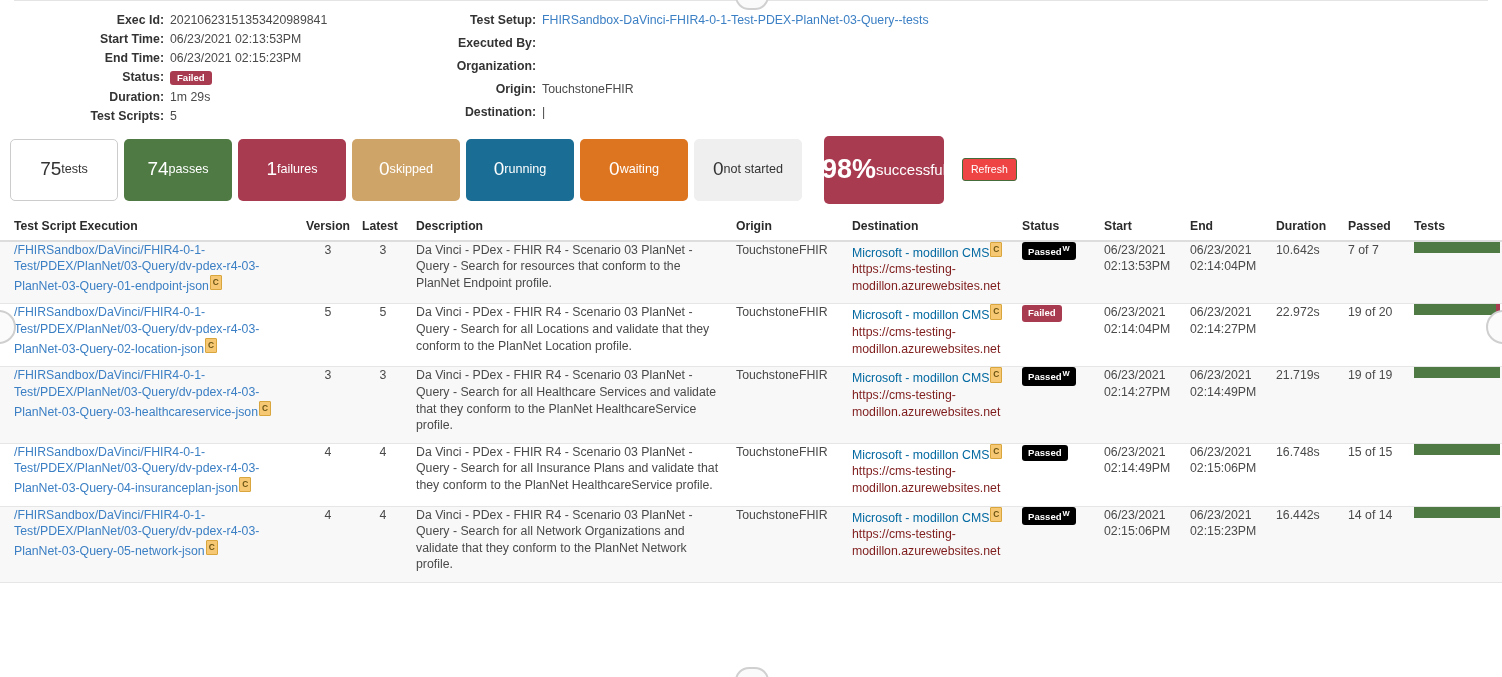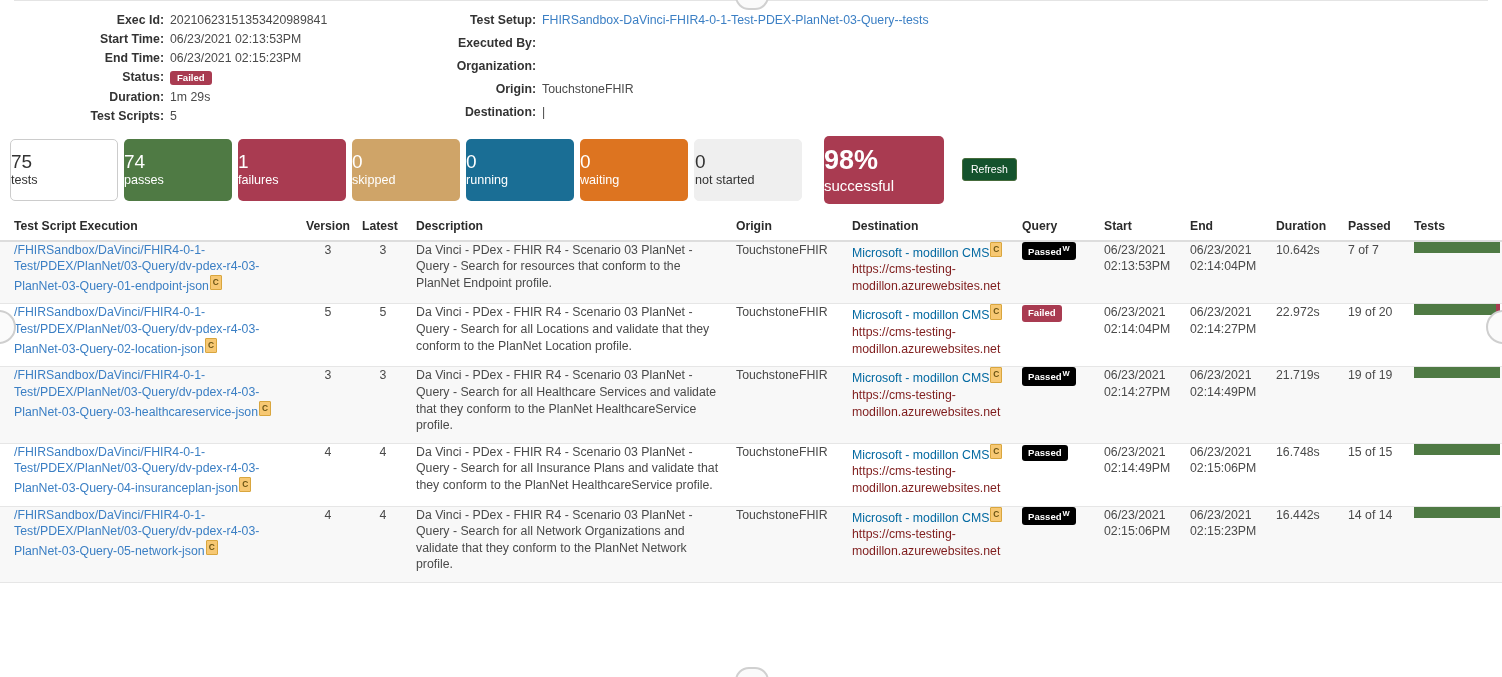--- a/index.html
+++ b/index.html
@@ -63,34 +63,34 @@
     border-radius: 3px; line-height: 1;
   }
 
   
   .stats {
     display: flex; align-items: center;
     padding: 4px 0 10px 10px; gap: 6px;
   }
   .tile {
     width: 108px; height: 62px; border-radius: 5px;
-    display: flex; flex-direction: column;
-    align-items: flex-start; justify-content: center;
+    display: flex; flex-direction: row;
+    align-items: center; justify-content: center;
     color: #ffffff; line-height: 1.18;
   }
   .tile .num { font-size: 19px; }
   .tile .lbl { font-size: 12.6px; }
   .tile.total { background: #ffffff; border: 1px solid #cccccc; color: #333333; }
   .tile.notstarted { background: #efefef; color: #333333; border: 1px solid #efefef; }
   .tile.pct { width: 120px; height: 68px; margin-left: 16px; }
   .tile.pct .num { font-size: 27px; font-weight: bold; }
   .tile.pct .lbl { font-size: 15px; }
   .refresh-btn {
     margin-left: 12px; align-self: center;
-    background: #14532d; color: #fff; border: 1px solid #456b3b;
+    background: #ef4444; color: #fff; border: 1px solid #456b3b;
     border-radius: 3px; font-size: 10.5px; padding: 4px 8px 5px;
     cursor: pointer;
   }
 
   
   table.grid { width: 1502px; border-collapse: collapse; font-size: 12.3px; table-layout: fixed; }
   table.grid thead th {
     text-align: left; font-weight: bold; font-size: 12.2px; color: #2b2b2b;
     padding: 5px 6px 7px 6px; border-bottom: 2px solid #dddddd;
     vertical-align: bottom;
@@ -250,21 +250,21 @@
 
   <table class="grid">
     <thead>
       <tr>
         <th class="c-path">Test Script Execution</th>
         <th class="c-ver">Version</th>
         <th class="c-latest">Latest</th>
         <th class="c-desc">Description</th>
         <th class="c-origin">Origin</th>
         <th class="c-dest">Destination</th>
-        <th class="c-status">Query</th>
+        <th class="c-status">Status</th>
         <th class="c-start">Start</th>
         <th class="c-end">End</th>
         <th class="c-dur">Duration</th>
         <th class="c-passed">Passed</th>
         <th class="c-tests">Tests</th>
       </tr>
     </thead>
     <tbody id="tbody">
         <tr>
           <td class="c-path"><span class="tlink">/FHIRSandbox/DaVinci/FHIR4-0-1-Test/PDEX/PlanNet/03-Query/dv-pdex-r4-03-PlanNet-03-Query-01-endpoint-json</span><span class="cbadge">C</span></td>

